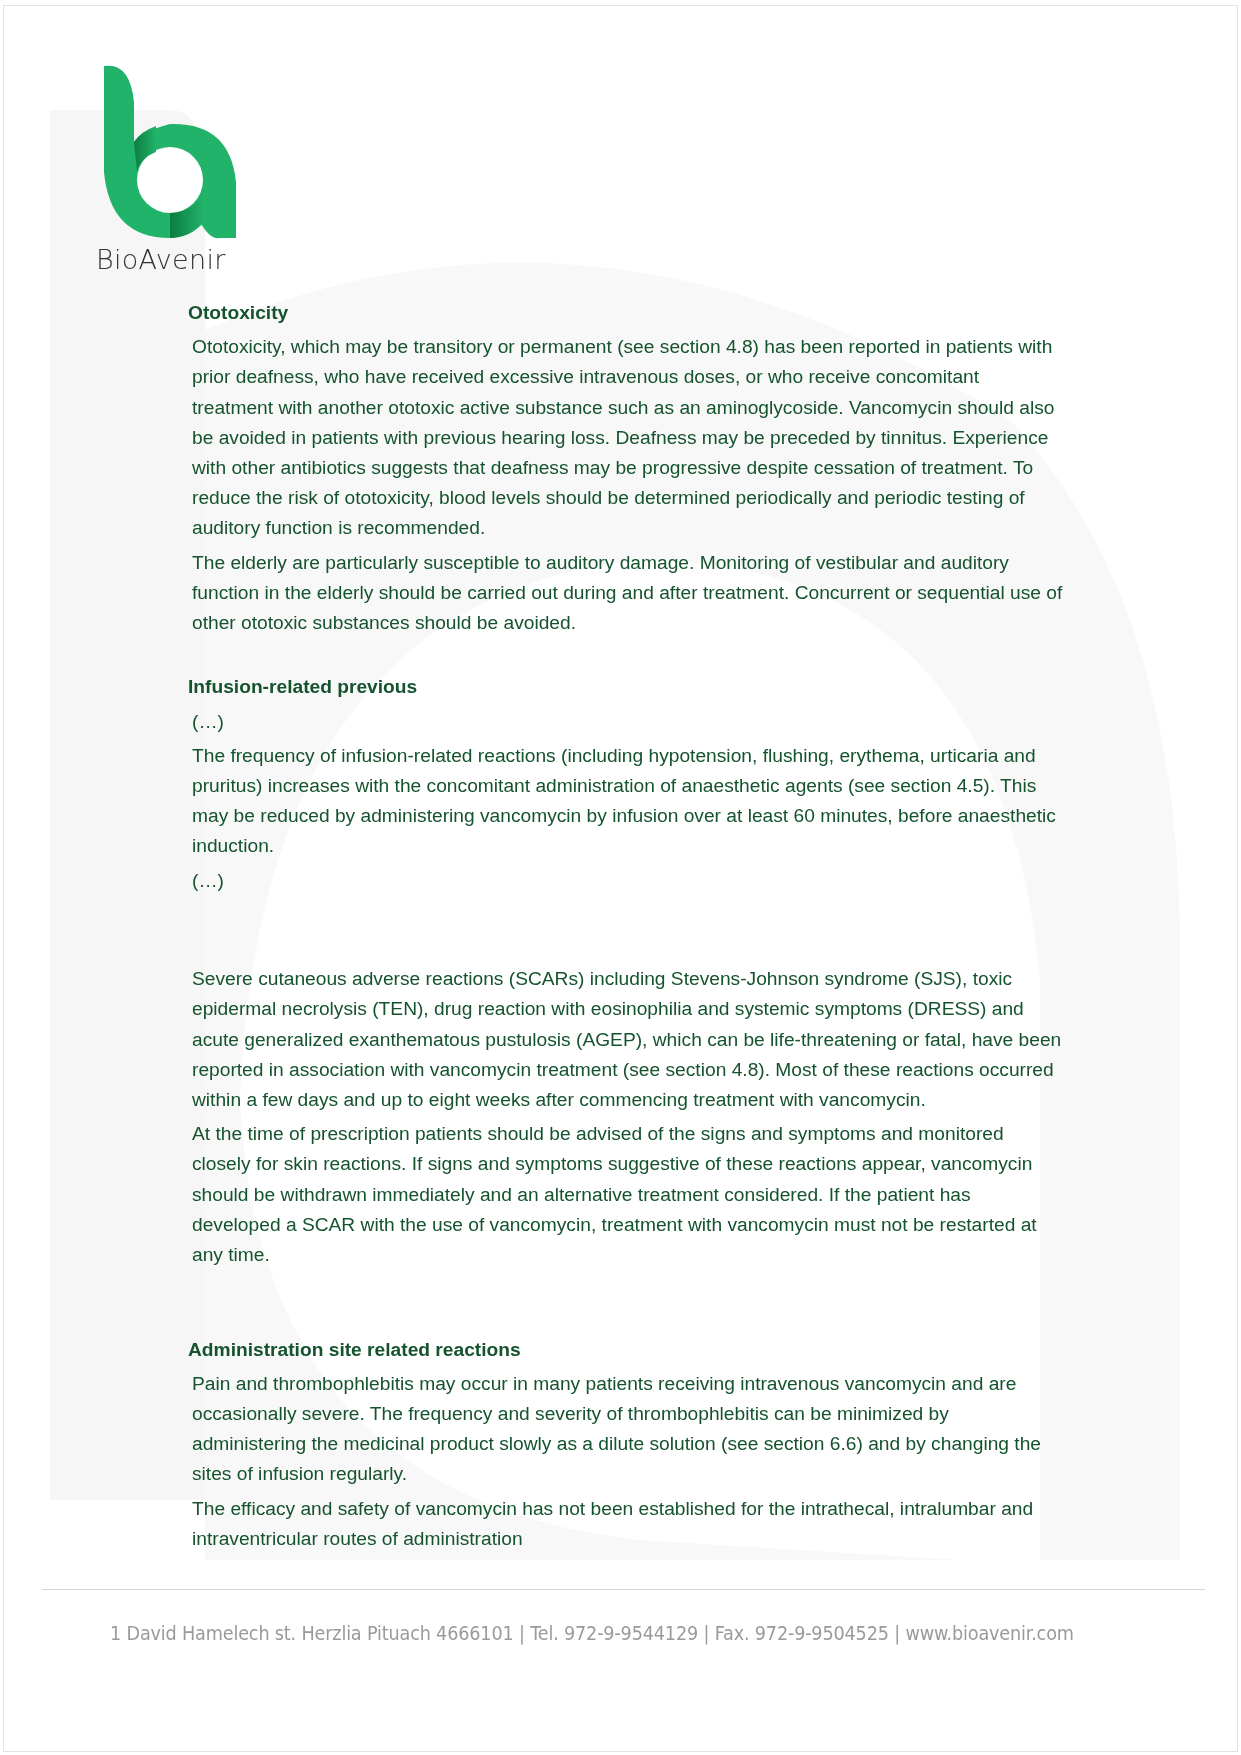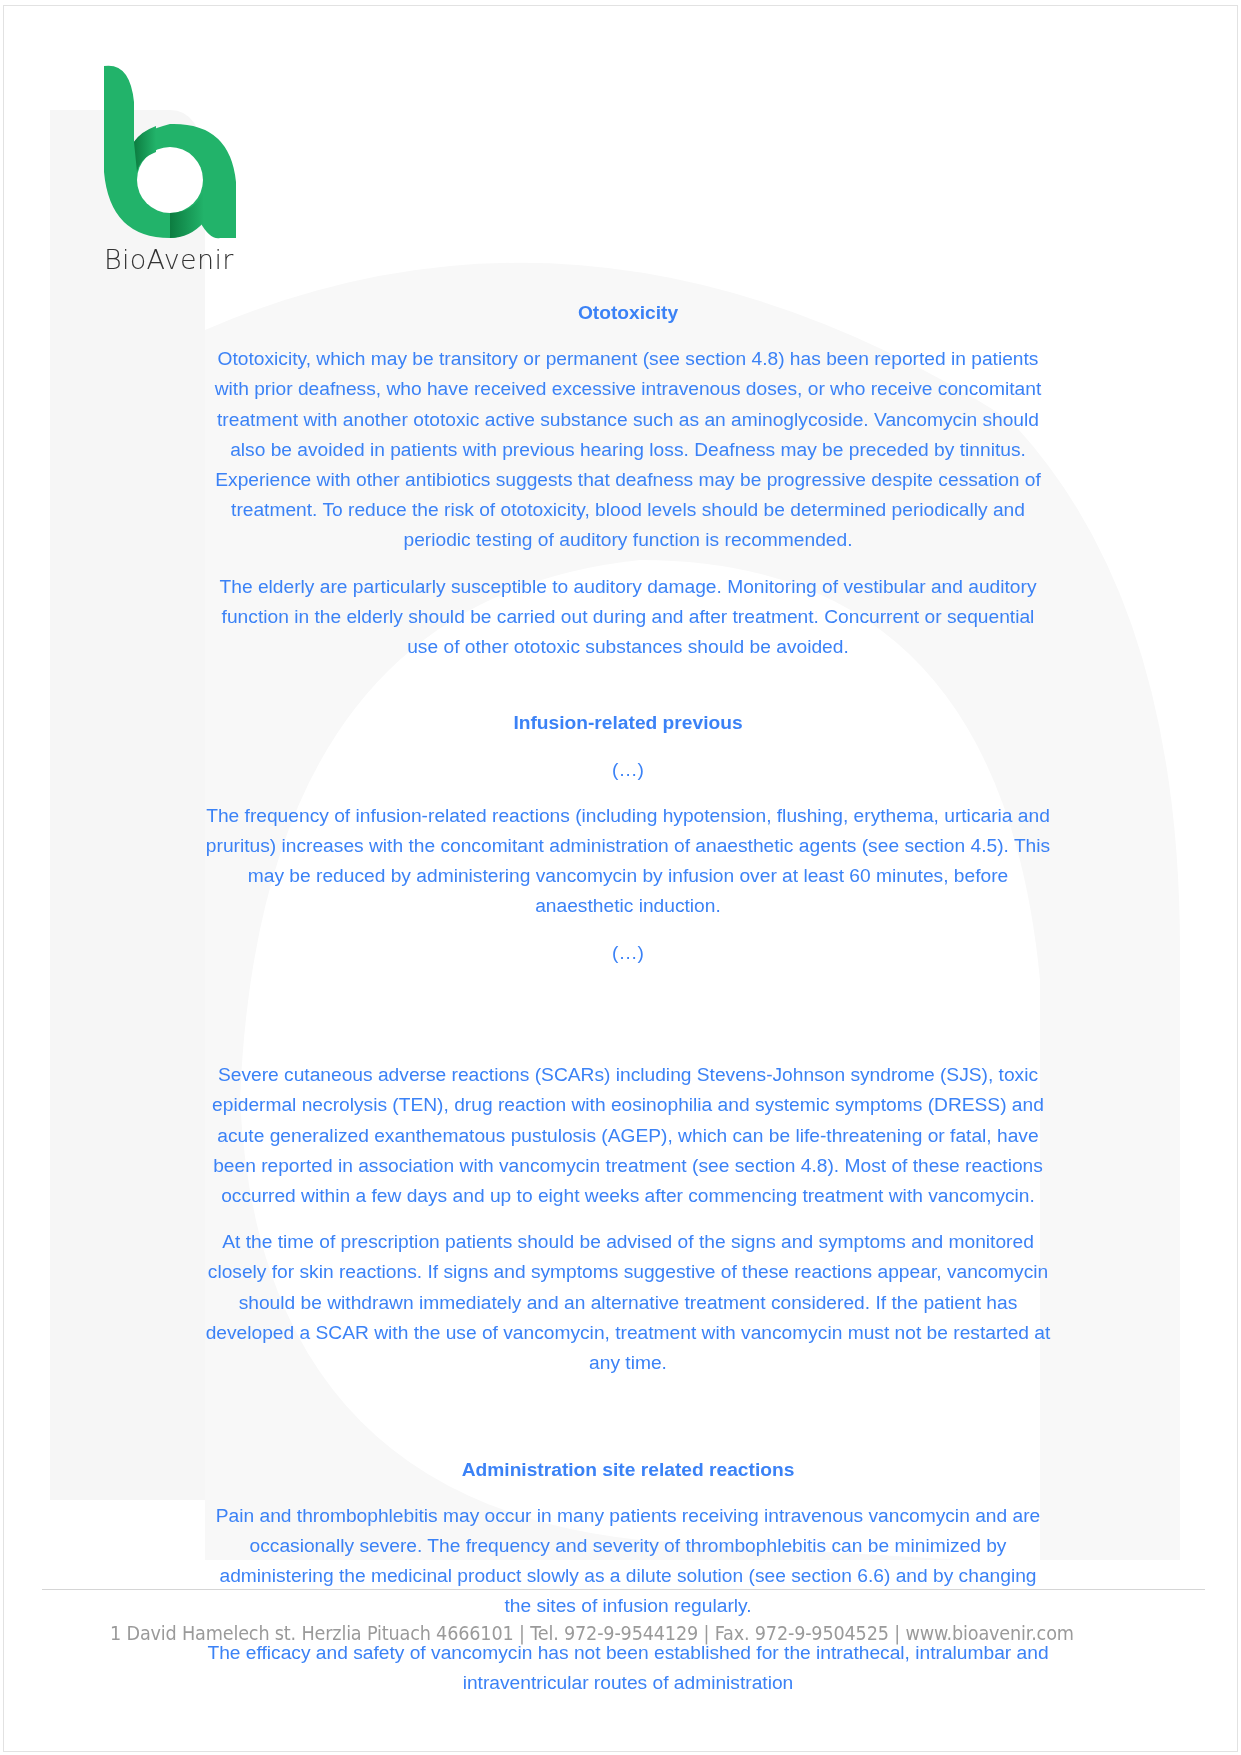--- a/index.html
+++ b/index.html
@@ -2,26 +2,26 @@
 <html><head>
 <meta charset="utf-8">
 <style>
   html, body { margin: 0; padding: 0; background: #ffffff; }
   body { width: 1241px; height: 1755px; position: relative; overflow: hidden;
          font-family: "Liberation Sans", sans-serif; color: #111; }
   .page-border { position: absolute; left: 3px; top: 5px; right: 3px; bottom: 3px;
                  border: 1px solid #e2e2e2; }
   .watermark { position: absolute; left: 0; top: 0; width: 1241px; height: 1755px; pointer-events: none; }
   .logo { position: absolute; left: 100px; top: 62px; width: 140px; height: 180px; }
-  .logo-text { position: absolute; left: 104px; top: 244px; font-size: 27px; color: #333;
+  .logo-text { position: absolute; left: 96px; top: 244px; font-size: 27px; color: #333;
                letter-spacing: 0.3px; font-family: "DejaVu Sans", sans-serif; font-weight: 300; }
   .content { position: absolute; left: 188px; top: 298px; width: 880px;
-             font-family: "Liberation Sans", sans-serif; font-size: 19.2px; line-height: 30.2px; color: #3b82f6; text-align: center; }
+             font-family: "Liberation Sans", sans-serif; font-size: 19.2px; line-height: 30.2px; color: #14532d; }
   .heading { font-weight: bold; }
-  .para { margin: 16px; }
+  .para { margin: 4px; }
   .gap { height: 30.2px; }
   .gap2 { height: 60.4px; }
   .footer-line { position: absolute; left: 42px; top: 1589px; width: 1163px; height: 1px; background: #d5d5d5; }
   .footer { position: absolute; left: 110px; top: 1622px; font-size: 19px; color: #9a9a9a;
             font-family: "DejaVu Sans", sans-serif; letter-spacing: -0.2px; white-space: nowrap; transform: scaleX(0.93); transform-origin: left; }
 </style>
 </head>
 <body>
 
 <div class="page-border"></div>

